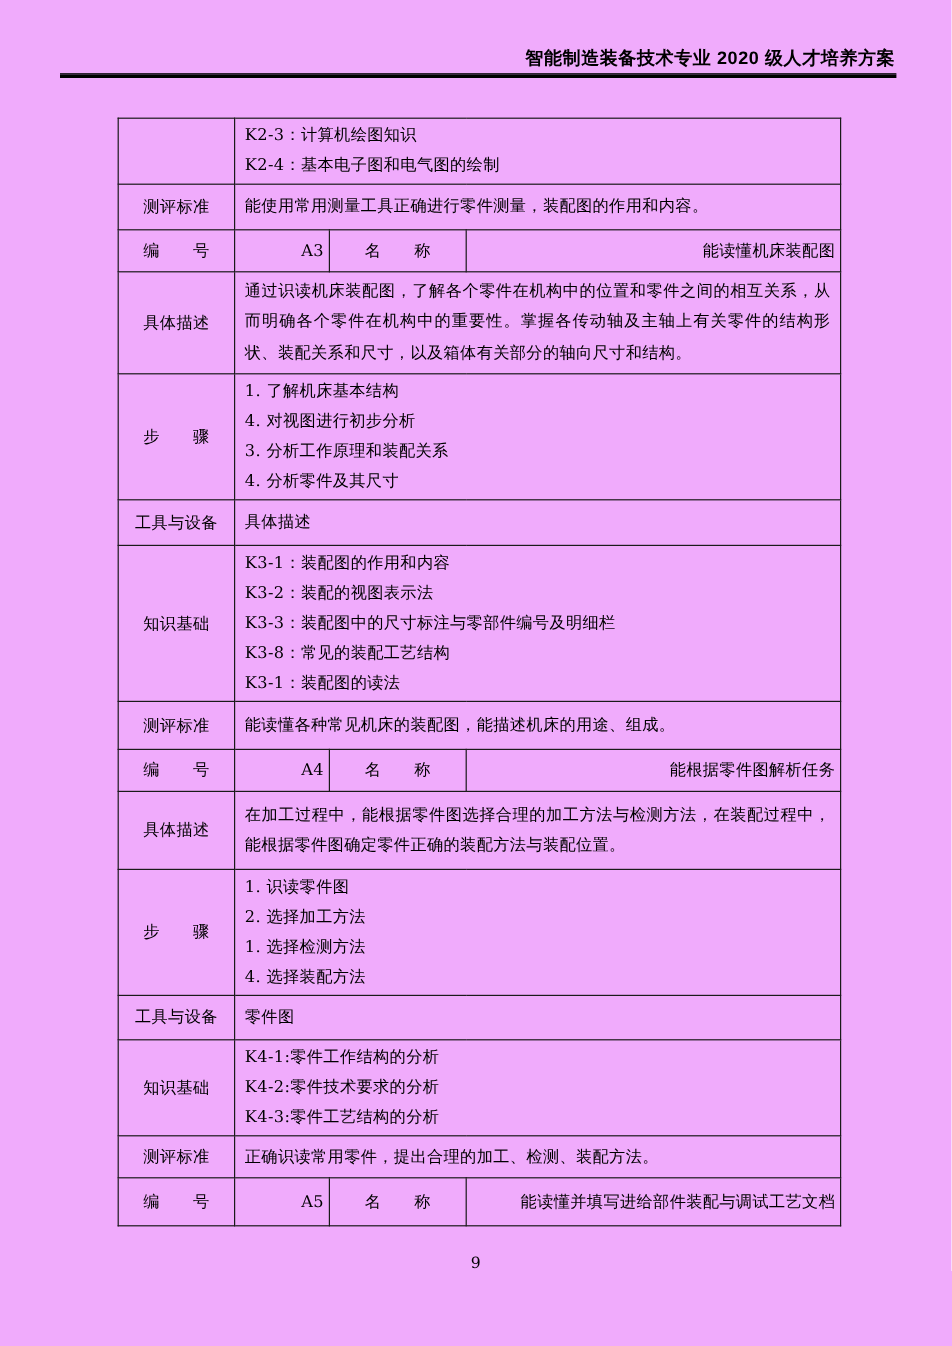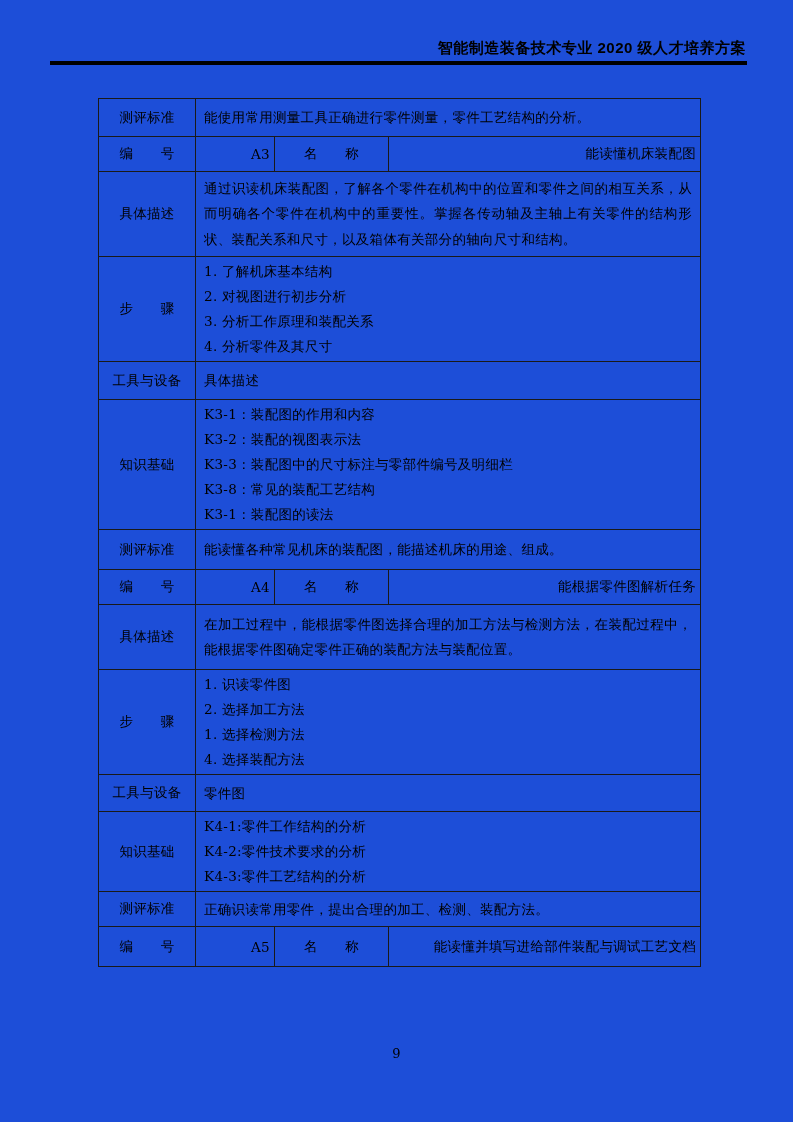--- a/index.html
+++ b/index.html
@@ -1,21 +1,21 @@
 <!DOCTYPE html>
 <html><head>
 <meta charset="utf-8">
 <style>
   * { box-sizing: border-box; }
   html, body { margin: 0; padding: 0; background: #ffffff; }
   .page {
     position: relative;
     width: 793px;
     height: 1122px;
-    background: #1d4ed8;
+    background: #f0abfc;
     color: #000;
     font-family: "DejaVu Serif", serif;
     overflow: hidden;
   }
   .doc-title {
     position: absolute;
     top: 39px;
     right: 47px;
     font-family: "Liberation Sans", sans-serif;
     font-weight: bold;
@@ -77,25 +77,32 @@
 
   <table class="doc-table">
     <colgroup>
       <col style="width:97px">
       <col style="width:79px">
       <col style="width:114px">
       <col style="width:312px">
     </colgroup>
     <tbody>
 
+      <tr style="height:54px">
+        <td class="label"></td>
+        <td colspan="3">
+          <div class="line">K2-3：计算机绘图知识</div>
+          <div class="line">K2-4：基本电子图和电气图的绘制</div>
+        </td>
+      </tr>
 
       <tr style="height:38px">
         <td class="label">测评标准</td>
         <td colspan="3">
-          <div class="line">能使用常用测量工具正确进行零件测量，零件工艺结构的分析。</div>
+          <div class="line">能使用常用测量工具正确进行零件测量，装配图的作用和内容。</div>
         </td>
       </tr>
 
       <tr style="height:35px">
         <td class="label">编　　号</td>
         <td class="cval">A3</td>
         <td class="label">名　　称</td>
         <td class="cval">能读懂机床装配图</td>
       </tr>
 
@@ -103,21 +110,21 @@
         <td class="label">具体描述</td>
         <td colspan="3">
           <div class="para">通过识读机床装配图，了解各个零件在机构中的位置和零件之间的相互关系，从而明确各个零件在机构中的重要性。掌握各传动轴及主轴上有关零件的结构形状、装配关系和尺寸，以及箱体有关部分的轴向尺寸和结构。</div>
         </td>
       </tr>
 
       <tr style="height:102px">
         <td class="label">步　　骤</td>
         <td colspan="3">
           <div class="line">1. 了解机床基本结构</div>
-          <div class="line">2. 对视图进行初步分析</div>
+          <div class="line">4. 对视图进行初步分析</div>
           <div class="line">3. 分析工作原理和装配关系</div>
           <div class="line">4. 分析零件及其尺寸</div>
         </td>
       </tr>
 
       <tr style="height:38px">
         <td class="label">工具与设备</td>
         <td colspan="3">
           <div class="line">具体描述</div>
         </td>

